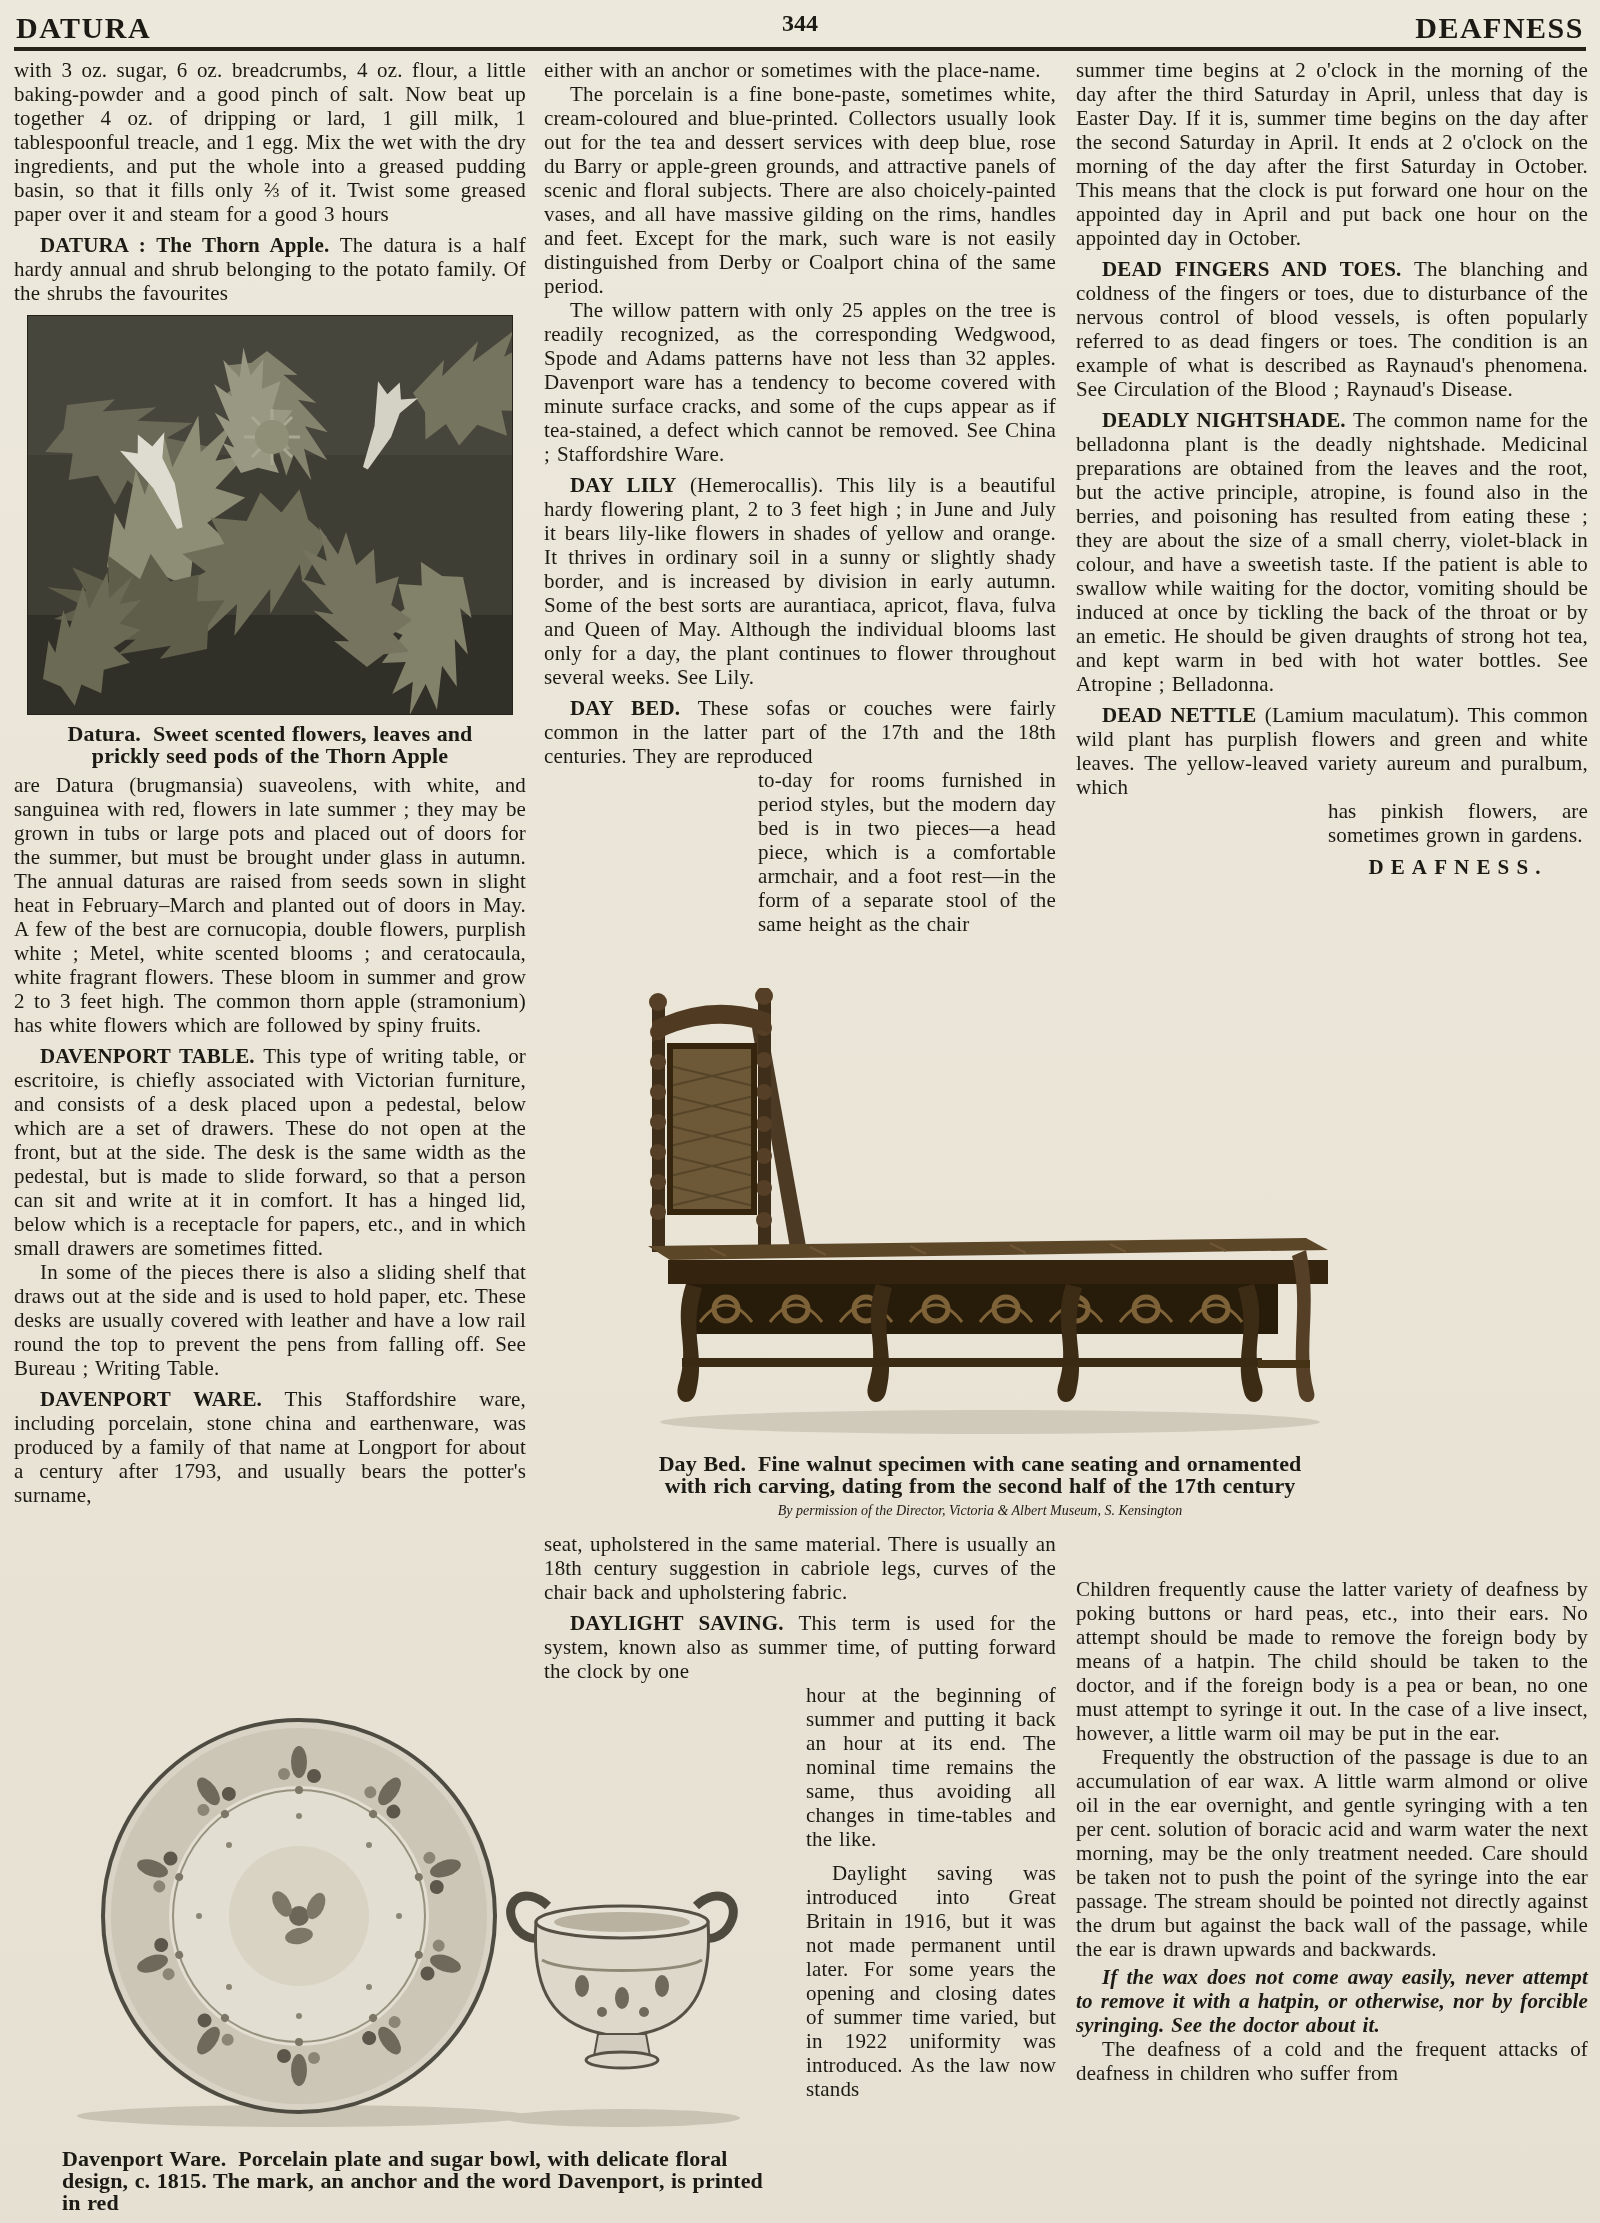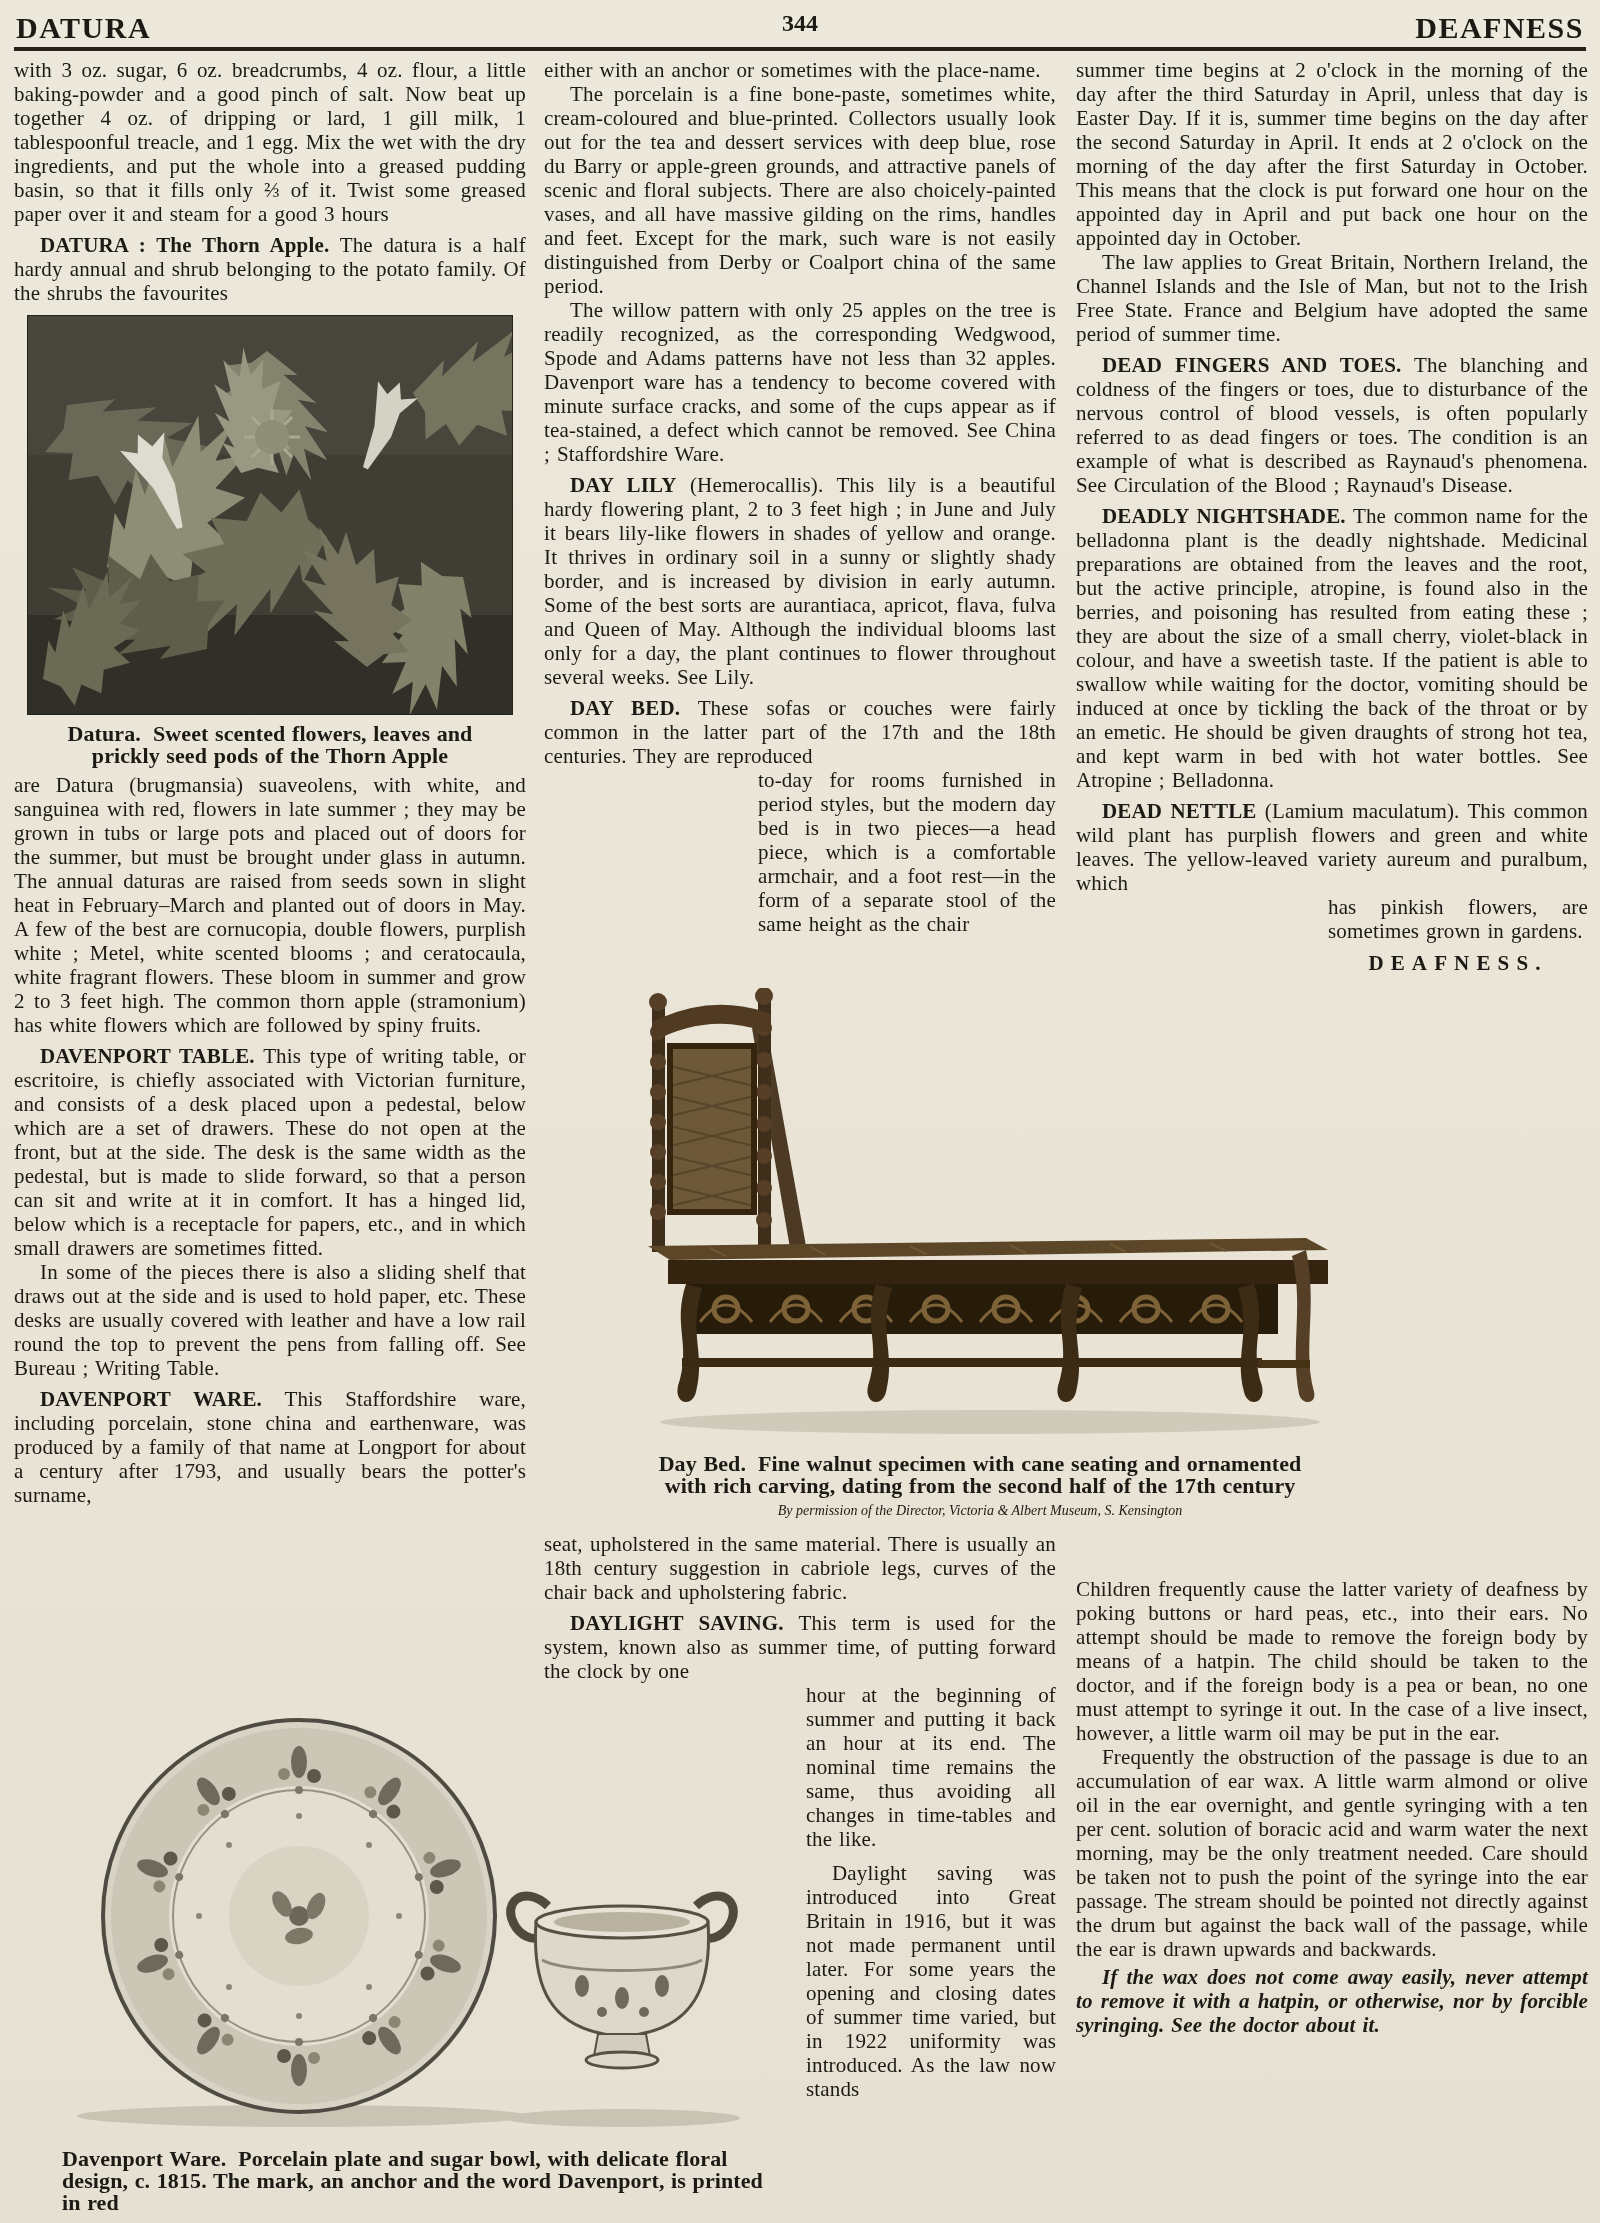--- a/index.html
+++ b/index.html
@@ -124,32 +124,32 @@
 
   <div class="col c2b">
     <p class="noindent">seat, upholstered in the same material. There is usually an 18th century suggestion in cabriole legs, curves of the chair back and upholstering fabric.</p>
     <p class="entry"><span class="eh">DAYLIGHT SAVING.</span> <span>This term is used for the system, known also as summer time, of putting forward the clock by one</span></p>
     <p class="noindent"><span class="cutout co-ware"></span><span>hour at the beginning of summer and putting it back an hour at its end. The nominal time remains the same, thus avoiding all changes in time-tables and the like.</span></p>
     <p class="gap">Daylight saving was introduced into Great Britain in 1916, but it was not made permanent until later. For some years the opening and closing dates of summer time varied, but in 1922 uniformity was introduced. As the law now stands</p>
   </div>
 
   <div class="col c3">
     <p class="noindent">summer time begins at 2 o'clock in the morning of the day after the third Saturday in April, unless that day is Easter Day. If it is, summer time begins on the day after the second Saturday in April. It ends at 2 o'clock on the morning of the day after the first Saturday in October. This means that the clock is put forward one hour on the appointed day in April and put back one hour on the appointed day in October.</p>
-    <p>The law applies to Great Britain, Northern Ireland, the Channel Islands and the Isle of Man, but not to the Irish Free State. France and Belgium have adopted the same period of summer time.</p>
     <p class="entry"><span class="eh">DEAD FINGERS AND TOES.</span> <span>The blanching and coldness of the fingers or toes, due to disturbance of the nervous control of blood vessels, is often popularly referred to as dead fingers or toes. The condition is an example of what is described as Raynaud's phenomena. See Circulation of the Blood ; Raynaud's Disease.</span></p>
     <p class="entry"><span class="eh">DEADLY NIGHTSHADE.</span> <span>The common name for the belladonna plant is the deadly nightshade. Medicinal preparations are obtained from the leaves and the root, but the active principle, atropine, is found also in the berries, and poisoning has resulted from eating these ; they are about the size of a small cherry, violet-black in colour, and have a sweetish taste. If the patient is able to swallow while waiting for the doctor, vomiting should be induced at once by tickling the back of the throat or by an emetic. He should be given draughts of strong hot tea, and kept warm in bed with hot water bottles. See Atropine ; Belladonna.</span></p>
     <p class="entry"><span class="eh">DEAD NETTLE</span> <span>(Lamium maculatum).</span> <span>This common wild plant has purplish flowers and green and white leaves. The yellow-leaved variety aureum and puralbum, which</span></p>
     <p class="noindent"><span class="cutout co-right"></span><span>has pinkish flowers, are sometimes grown in gardens.</span></p>
     <p class="deafh"><span class="eh spread">DEAFNESS.</span></p>
   </div>
 
   <div class="col c3b">
     <p class="noindent">Children frequently cause the latter variety of deafness by poking buttons or hard peas, etc., into their ears. No attempt should be made to remove the foreign body by means of a hatpin. The child should be taken to the doctor, and if the foreign body is a pea or bean, no one must attempt to syringe it out. In the case of a live insect, however, a little warm oil may be put in the ear.</p>
     <p>Frequently the obstruction of the passage is due to an accumulation of ear wax. A little warm almond or olive oil in the ear overnight, and gentle syringing with a ten per cent. solution of boracic acid and warm water the next morning, may be the only treatment needed. Care should be taken not to push the point of the syringe into the ear passage. The stream should be pointed not directly against the drum but against the back wall of the passage, while the ear is drawn upwards and backwards.</p>
     <p class="italicP">If the wax does not come away easily, never attempt to remove it with a hatpin, or otherwise, nor by forcible syringing. See the doctor about it.</p>
+    <p>The deafness of a cold and the frequent attacks of deafness in children who suffer from</p>
   </div>
 
   <figure class="figure fig-daybed">
     <svg width="780" height="455" viewBox="0 0 780 455" role="img">
       <ellipse cx="400" cy="434" rx="330" ry="12" fill="#cfcaba"></ellipse>
       <path d="M176 36 L216 258 L200 260 L162 40 Z" fill="#4c3a24"></path>
       <rect x="62" y="18" width="13" height="246" fill="#3f2e1a"></rect>
       <rect x="168" y="12" width="13" height="252" fill="#3f2e1a"></rect>
       <g fill="#553f26">
         <circle cx="68" cy="14" r="9"></circle>

